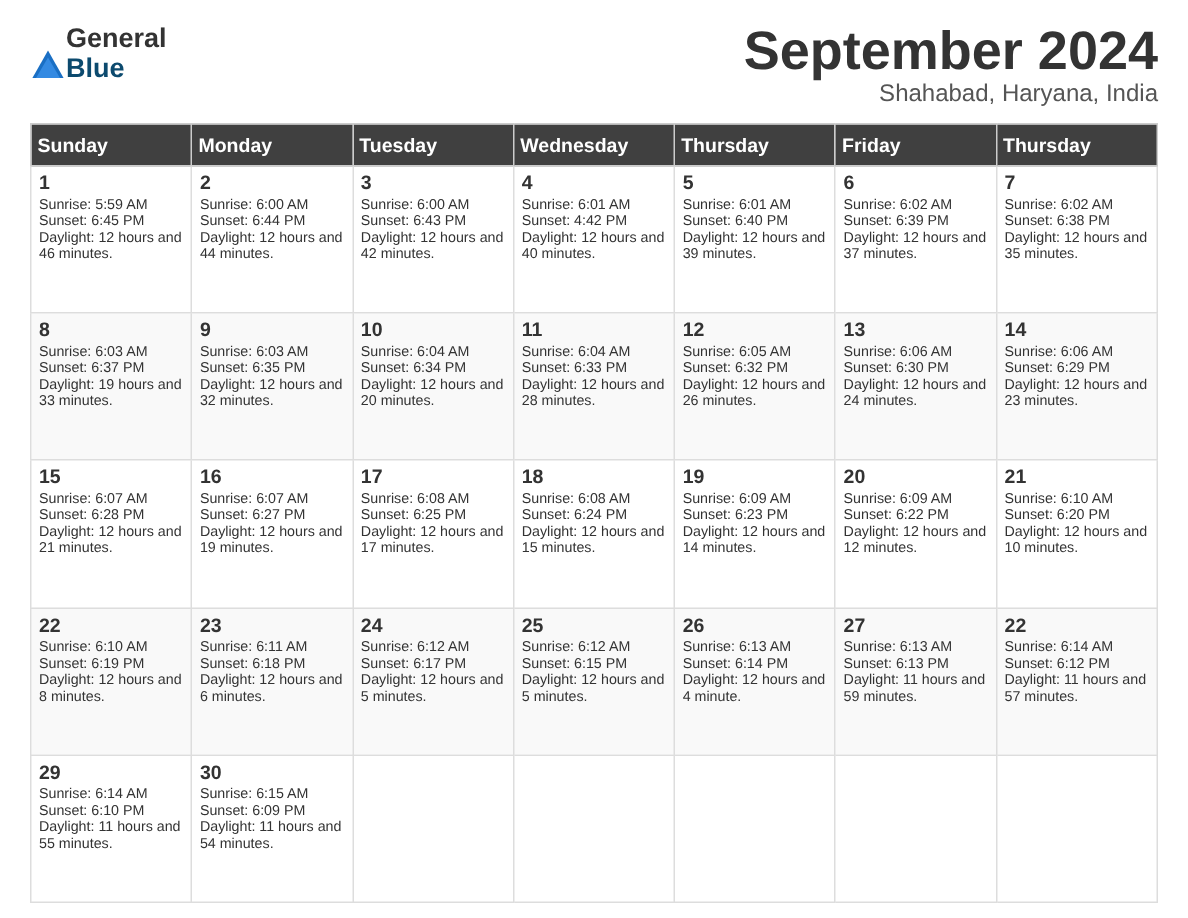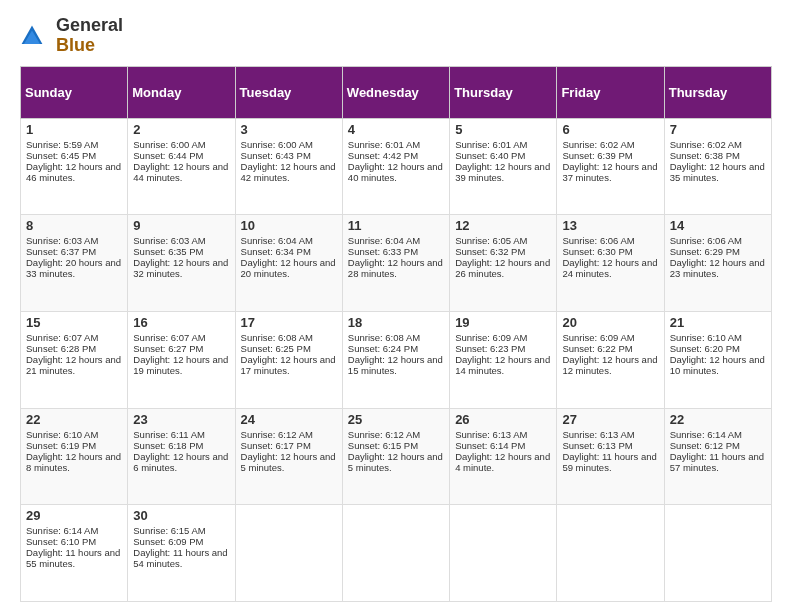--- a/index.html
+++ b/index.html
@@ -18,30 +18,30 @@
       flex-direction: column;
     }
     .header {
       display: flex;
       justify-content: space-between;
       align-items: flex-start;
       margin-bottom: 10px;
     }
     .logo {
       display: flex;
-      align-items: center;
-      gap: 12px;
+      align-items: flex-end;
+      gap: 0;
     }
     .logo-text {
       font-size: 18px;
       font-weight: bold;
       line-height: 1.1;
     }
     .logo-general { color: #333; }
-    .logo-blue { color: #a16207; }
+    .logo-blue { color: #0c4a6e; }
     .logo-icon {
       width: 24px;
       height: 24px;
     }
     .title-area {
       text-align: right;
     }
     .month-title {
       font-size: 36px;
       font-weight: bold;
@@ -52,25 +52,25 @@
       font-size: 16px;
       color: #555;
       margin-top: 2px;
     }
     .calendar-table {
       width: 100%;
       border-collapse: collapse;
       flex: 1;
     }
     .calendar-table th {
-      background-color: #701a75;
+      background-color: #404040;
       color: #fff;
       font-size: 13px;
       font-weight: bold;
-      padding: 18px 4px;
+      padding: 6px 4px;
       text-align: left;
       border: 1px solid #ccc;
     }
     .calendar-table td {
       vertical-align: top;
       border: 1px solid #ddd;
       padding: 3px 5px;
       font-size: 9.5px;
       color: #333;
       width: calc(100% / 7);
@@ -100,20 +100,24 @@
   <div class="header">
     <div class="logo">
       <svg class="logo-icon" viewBox="0 0 30 30">
         <polygon points="15,2 28,25 2,25" fill="#1a6fc4"></polygon>
         <polygon points="15,8 25,25 5,25" fill="#4da6ff" opacity="0.5"></polygon>
       </svg>
       <div class="logo-text">
         <span class="logo-general">General</span><br>
         <span class="logo-blue">Blue</span>
       </div>
+    </div>
+    <div class="title-area">
+      <div class="month-title">September 2024</div>
+      <div class="location">Shahabad, Haryana, India</div>
     </div>
   </div>
 
   <table class="calendar-table">
     <thead>
       <tr>
         <th>Sunday</th>
         <th>Monday</th>
         <th>Tuesday</th>
         <th>Wednesday</th>
@@ -165,21 +169,21 @@
         <span>Sunrise: 6:02 AM</span><br>
         <span>Sunset: 6:38 PM</span><br>
         <span>Daylight: 12 hours and 35 minutes.</span>
       </td>
         </tr>
         <tr>
           <td>
         <span class="day-num">8</span>
         <span>Sunrise: 6:03 AM</span><br>
         <span>Sunset: 6:37 PM</span><br>
-        <span>Daylight: 20 hours and 33 minutes.</span>
+        <span>Daylight: 19 hours and 33 minutes.</span>
       </td>
           <td>
         <span class="day-num">9</span>
         <span>Sunrise: 6:03 AM</span><br>
         <span>Sunset: 6:35 PM</span><br>
         <span>Daylight: 12 hours and 32 minutes.</span>
       </td>
           <td>
         <span class="day-num">10</span>
         <span>Sunrise: 6:04 AM</span><br>

